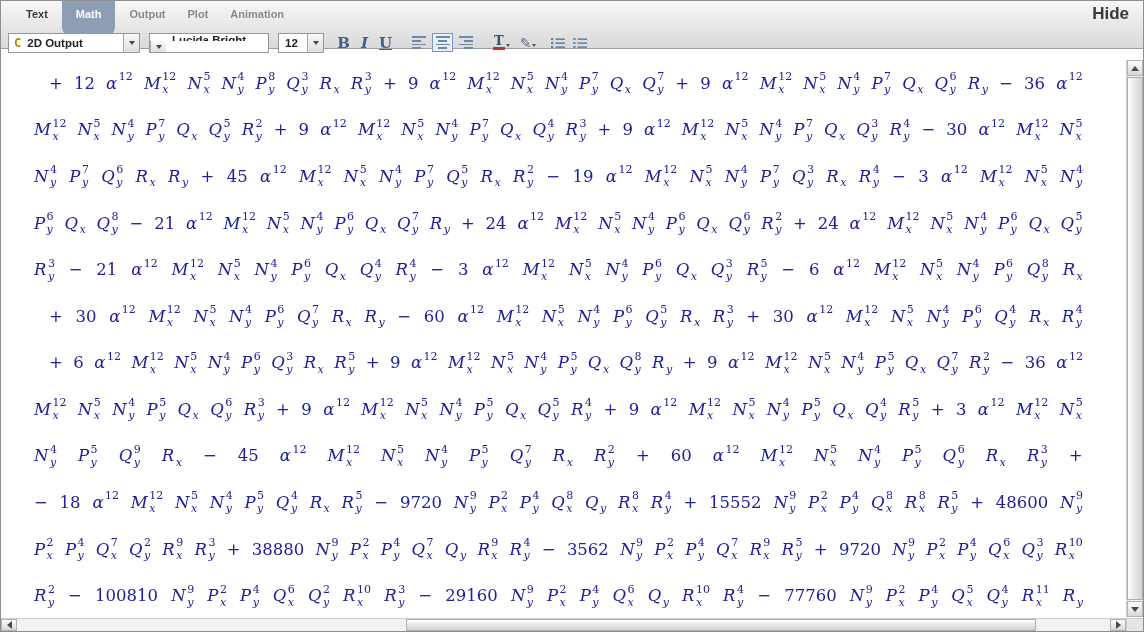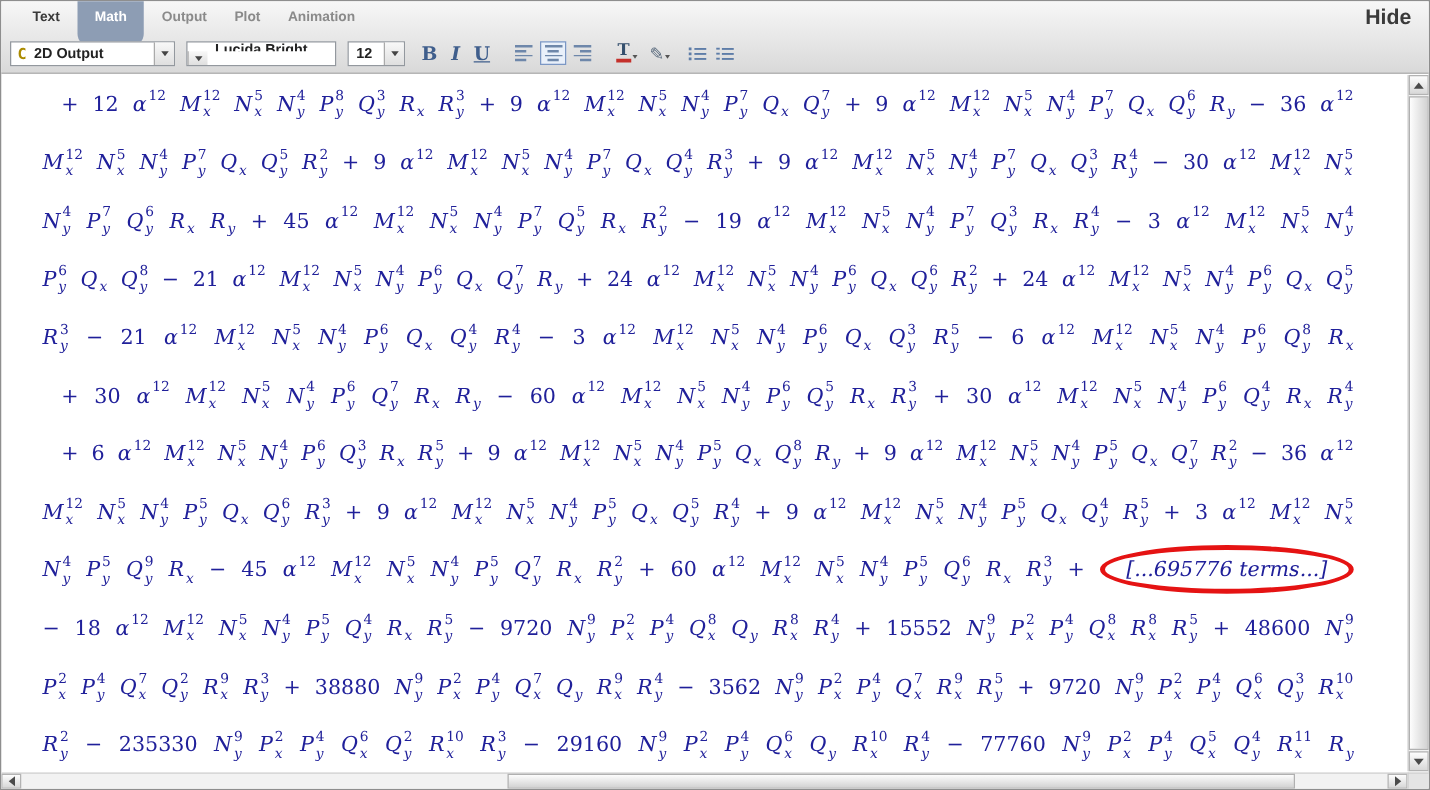--- a/index.html
+++ b/index.html
@@ -1,20 +1,20 @@
 <!DOCTYPE html>
 <html><head>
 <meta charset="utf-8">
 <style>
   html,body{margin:0;padding:0;background:#fff;}
   #win{position:relative;width:1144px;height:632px;box-sizing:border-box;border:1px solid #8e8e8e;
        background:#fff;overflow:hidden;font-family:"Liberation Sans",sans-serif;}
 
   
-  #toolbar{position:absolute;top:0;left:0;width:100%;height:58px;box-sizing:border-box;
+  #toolbar{position:absolute;top:0;left:0;width:100%;height:48px;box-sizing:border-box;
            background:linear-gradient(#f7f7f7,#d9d9d9);border-bottom:1px solid #9f9f9f;}
   #tabrow{height:26px;display:flex;align-items:center;padding-left:14px;}
   .tab{font-size:11px;font-weight:bold;color:#8a8a8a;padding:3px 11px;}
   .tab.dark{color:#3a3a3a;}
   .tab.active{background:#8d9db4;color:#fff;border-radius:10px;padding:17px 14px;margin:0 3px;}
   #hide{margin-left:auto;margin-right:14px;font-size:17px;font-weight:bold;color:#3a3a3a;}
 
   #controlrow{height:31px;display:flex;align-items:center;padding-left:7px;}
   .combo{display:flex;align-items:center;height:20px;background:#fff;border:1px solid #93989e;
          box-sizing:border-box;margin-right:9px;}
@@ -1787,21 +1787,20 @@
           </span>
         </span>
         <span class="mv">
           <span class="base">R</span>
           <span class="scripts">
             <span class="sup">3</span>
             <span class="sub">y</span>
           </span>
         </span>
         <span class="op">+</span>
-        <span class="circled">[...695776 terms...]</span>
       </div>
       <div class="math-line">
         <span class="op">−</span>
         <span class="num">18</span>
         <span class="mv">
           <span class="base">α</span>
           <span class="scripts">
             <span class="sup">12</span>
             <span class="sub"></span>
           </span>
@@ -2145,21 +2144,21 @@
       </div>
       <div class="math-line">
         <span class="mv">
           <span class="base">R</span>
           <span class="scripts">
             <span class="sup">2</span>
             <span class="sub">y</span>
           </span>
         </span>
         <span class="op">−</span>
-        <span class="num">235330</span>
+        <span class="num">100810</span>
         <span class="mv">
           <span class="base">N</span>
           <span class="scripts">
             <span class="sup">9</span>
             <span class="sub">y</span>
           </span>
         </span>
         <span class="mv">
           <span class="base">P</span>
           <span class="scripts">

